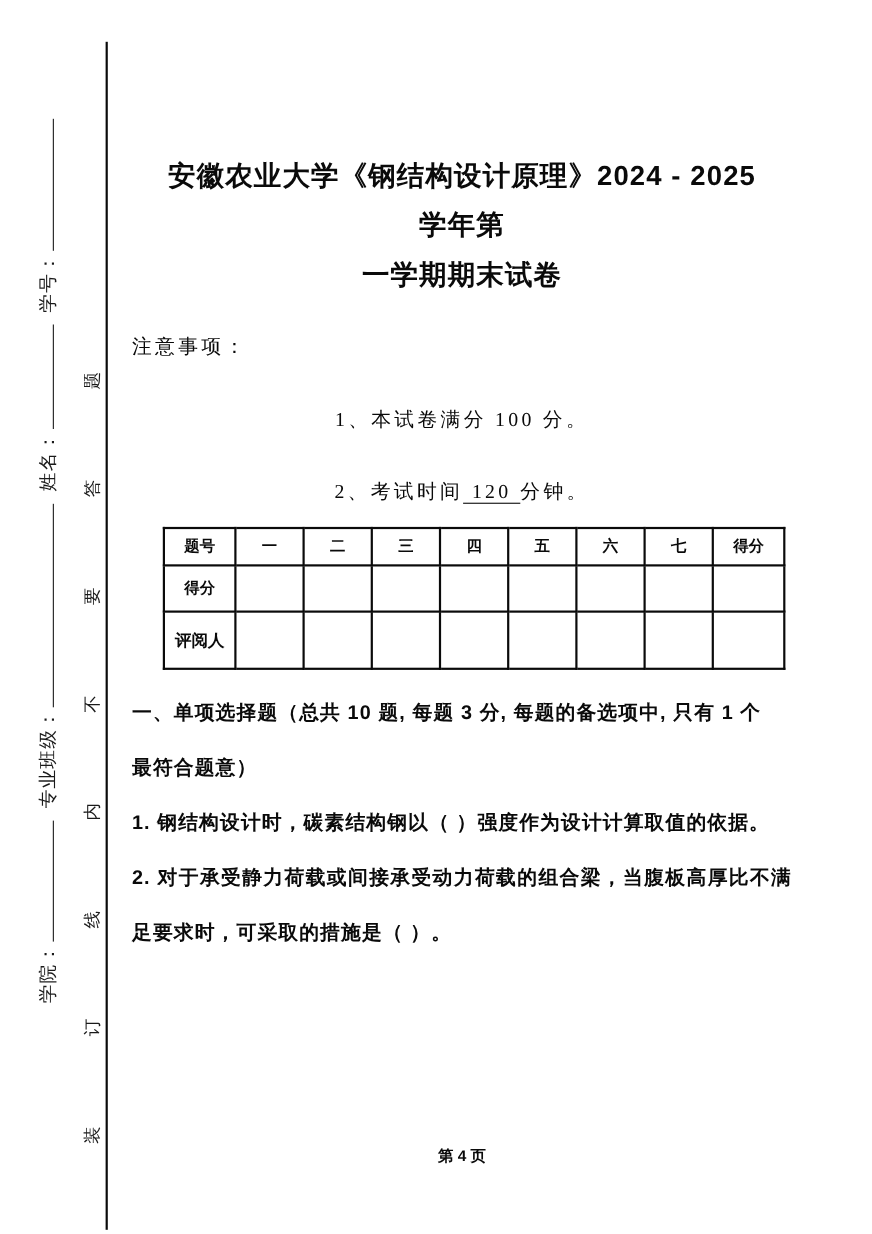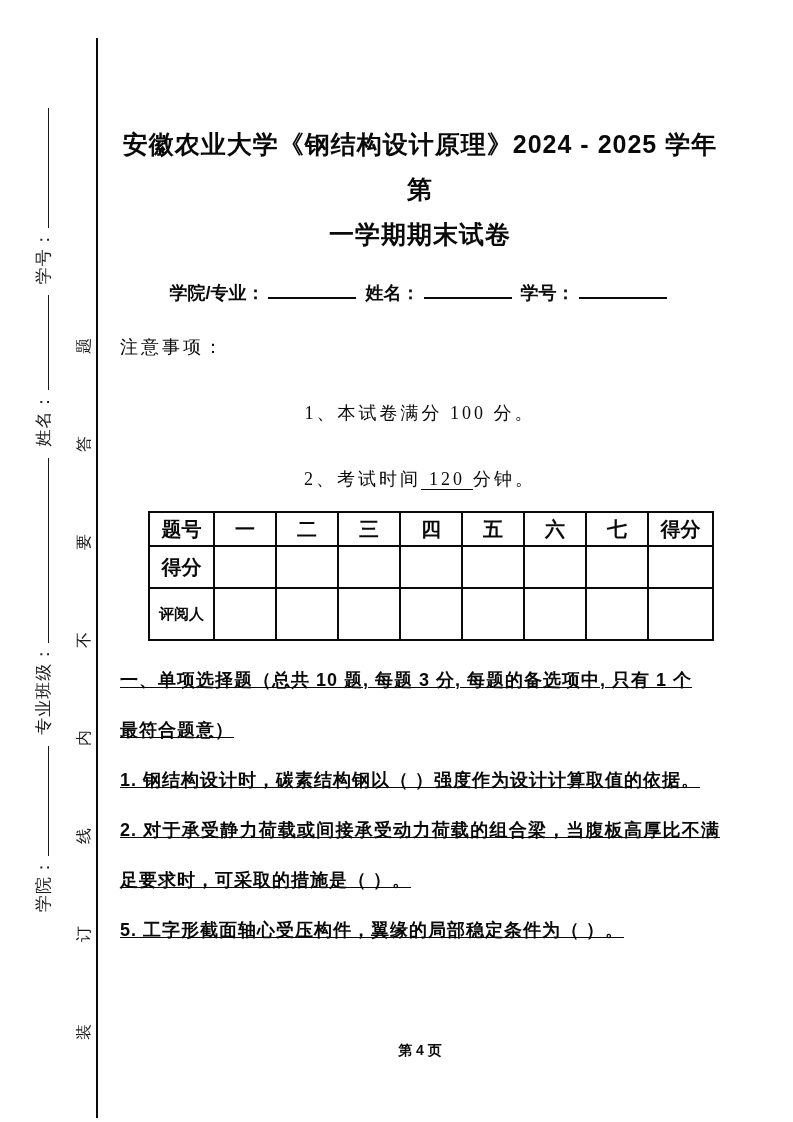--- a/index.html
+++ b/index.html
@@ -16,45 +16,45 @@
   }
   .blank-v{display:inline-block;border-bottom:1.6px solid #1a1a1a;height:1.05em;margin:0 6px 0 2px;vertical-align:baseline;}
   .sidebar-binding{
     position:absolute;left:74px;top:1040px;
     transform-origin:0 0;transform:rotate(-90deg);
     font-size:16px;letter-spacing:82px;white-space:nowrap;color:#1a1a1a;
   }
   
   .content{position:absolute;left:120px;top:122px;width:600px;}
   .title{
-    margin:0;font-family:"Liberation Sans","DejaVu Sans",sans-serif;
+    margin:16px;font-family:"Liberation Sans","DejaVu Sans",sans-serif;
     font-weight:700;font-size:25px;line-height:45px;text-align:center;letter-spacing:1px;
   }
   .info-line{
     margin:22px 0 0 0;text-align:center;white-space:nowrap;
     font-family:"Liberation Sans","DejaVu Sans",sans-serif;font-weight:700;font-size:18px;
   }
   .blank-h{display:inline-block;border-bottom:2px solid #0a0a0a;width:88px;height:1.0em;margin:0 4px;vertical-align:baseline;}
   .notice-head{margin:30px 0 12px 0;font-size:18px;letter-spacing:3px;}
   .notice-item{margin:42px 0 0 0;font-size:18px;letter-spacing:3px;text-align:center;}
   .u-time{border-bottom:1.6px solid #0a0a0a;padding:0 8px;margin-top:12px;}
   table.score{
     border-collapse:collapse;margin:20px 0 0 28px;table-layout:fixed;
     font-family:"Liberation Sans","DejaVu Sans",sans-serif;
   }
   table.score td{border:2px solid #0a0a0a;text-align:center;vertical-align:middle;
-    font-weight:700;font-size:20px;padding:0;}
+    font-weight:700;font-size:14px;padding:0;}
   tr.r-head td{height:32px;}
   tr.r-score td{height:40px;}
   tr.r-reviewer td{height:50px;font-size:15px;}
   .section{
     margin:14px 0 0 0;font-family:"Liberation Sans","DejaVu Sans",sans-serif;
     font-weight:700;font-size:18px;line-height:50px;letter-spacing:1px;
   }
-  .section p{margin:0;text-align:justify;text-decoration:underline;}
+  .section p{margin:0;text-align:justify;}
   .footer{
     position:absolute;left:120px;top:1042px;width:600px;text-align:center;
     font-family:"Liberation Sans","DejaVu Sans",sans-serif;font-weight:700;font-size:14px;
   }
 </style>
 </head>
 <body>
 
 <div class="v-line"></div>
 
@@ -65,25 +65,20 @@
   <span>学号：</span><span class="blank-v" style="width:120px"></span>
 </div>
 
 <div class="sidebar-binding">装订线内不要答题</div>
 
 <div class="content">
 
   <h1 class="title"><span>安徽农业大学《钢结构设计原理》2024 - 2025 学年第</span><br>
   <span>一学期期末试卷</span></h1>
 
-  <div class="info-line">
-    <span>学院/专业：</span><span class="blank-h"></span>
-    <span>姓名：</span><span class="blank-h"></span>
-    <span>学号：</span><span class="blank-h"></span>
-  </div>
 
   <p class="notice-head">注意事项：</p>
   <p class="notice-item">1、本试卷满分 100 分。</p>
   <p class="notice-item"><span>2、考试时间</span><span class="u-time">120</span><span>分钟。</span></p>
 
   <table class="score">
     <colgroup>
       <col style="width:65px">
         <col style="width:62px">
         <col style="width:62px">
@@ -129,17 +124,16 @@
           <td></td>
     </tr>
   </tbody>
     </table>
 
   <div class="section">
     <p>一、单项选择题（总共 10 题, 每题 3 分, 每题的备选项中, 只有 1 个</p>
     <p>最符合题意）</p>
     <p>1. 钢结构设计时，碳素结构钢以（  ）强度作为设计计算取值的依据。</p>
     <p>2. 对于承受静力荷载或间接承受动力荷载的组合梁，当腹板高厚比不满足要求时，可采取的措施是（  ）。</p>
-    <p>5. 工字形截面轴心受压构件，翼缘的局部稳定条件为（  ）。</p>
   </div>
 </div>
 
 <div class="footer">第 4 页</div>
 
 </body></html>

